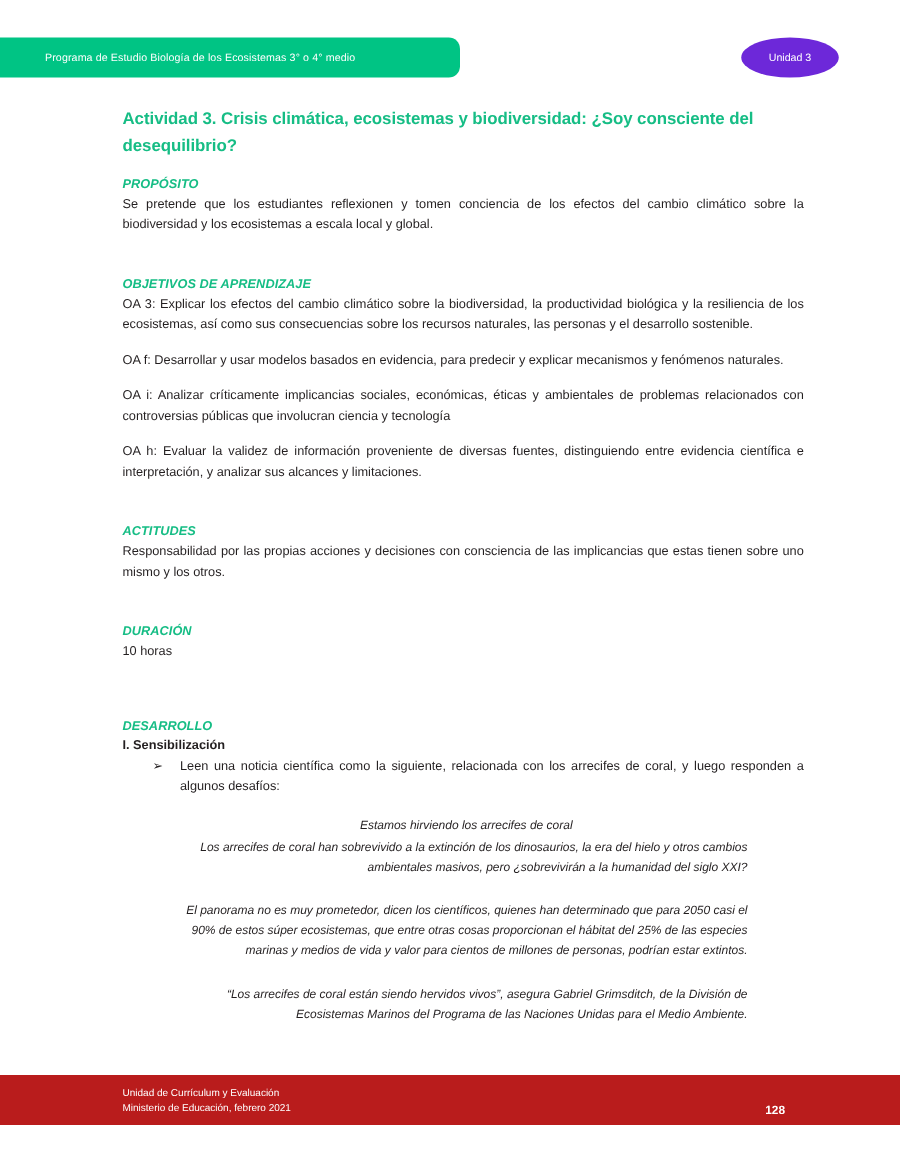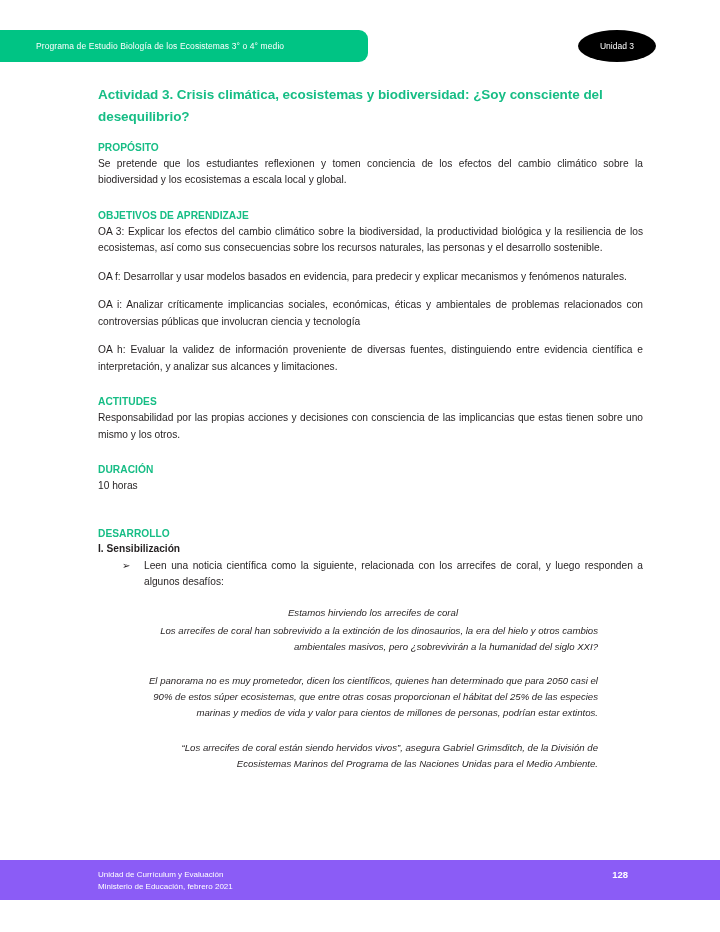--- a/index.html
+++ b/index.html
@@ -40,26 +40,26 @@
   }
   .header-bar-text {
     color: #ffffff;
     font-size: 8.5px;
     letter-spacing: 0.1px;
     white-space: nowrap;
     padding-left: 36px;
   }
   .unit-badge {
     position: absolute;
-    right: 64px;
+    right: 49px;
     top: 0px;
     width: 78px;
     height: 32px;
     border-radius: 50%;
-    background: #000000;
+    background: #6d28d9;
     display: flex;
     align-items: center;
     justify-content: center;
   }
   .unit-badge-text {
     color: #ffffff;
     font-size: 8.5px;
     white-space: nowrap;
   }
 
@@ -77,22 +77,23 @@
     font-weight: bold;
     line-height: 1.62;
     margin: 0 0 14px 0;
     letter-spacing: -0.05px;
   }
 
   .section-label {
     color: #16bd85;
     font-size: 10.2px;
     font-weight: bold;
-    margin: 0 0 3px 0;
+    margin: 12px 0 3px 0;
     letter-spacing: 0.05px;
+    font-style: italic;
   }
 
   p.body-text {
     font-size: 10.2px;
     line-height: 1.62;
     margin: 0 0 12px 0;
     text-align: justify;
     color: #231f20;
   }
   p.body-text.tight { margin-bottom: 0; }
@@ -147,39 +148,39 @@
   }
   .quote-para + .quote-para { margin-top: 18px; }
 
   
   .footer {
     position: absolute;
     left: 0;
     bottom: 32px;
     width: 100%;
     height: 40px;
-    background: #8b5cf6;
+    background: #b91c1c;
   }
   .footer-inner {
     position: relative;
     width: 100%;
     height: 100%;
   }
   .footer-left {
     position: absolute;
     left: 98px;
     top: 9px;
     color: #ffffff;
     font-size: 8px;
     line-height: 1.5;
   }
   .footer-page {
     position: absolute;
     right: 92px;
-    top: 9px;
+    top: 23px;
     color: #ffffff;
     font-size: 9.5px;
     font-weight: bold;
     margin-left: 24px;
   }
 </style>
 </head>
 <body>
 
 <div class="header">

